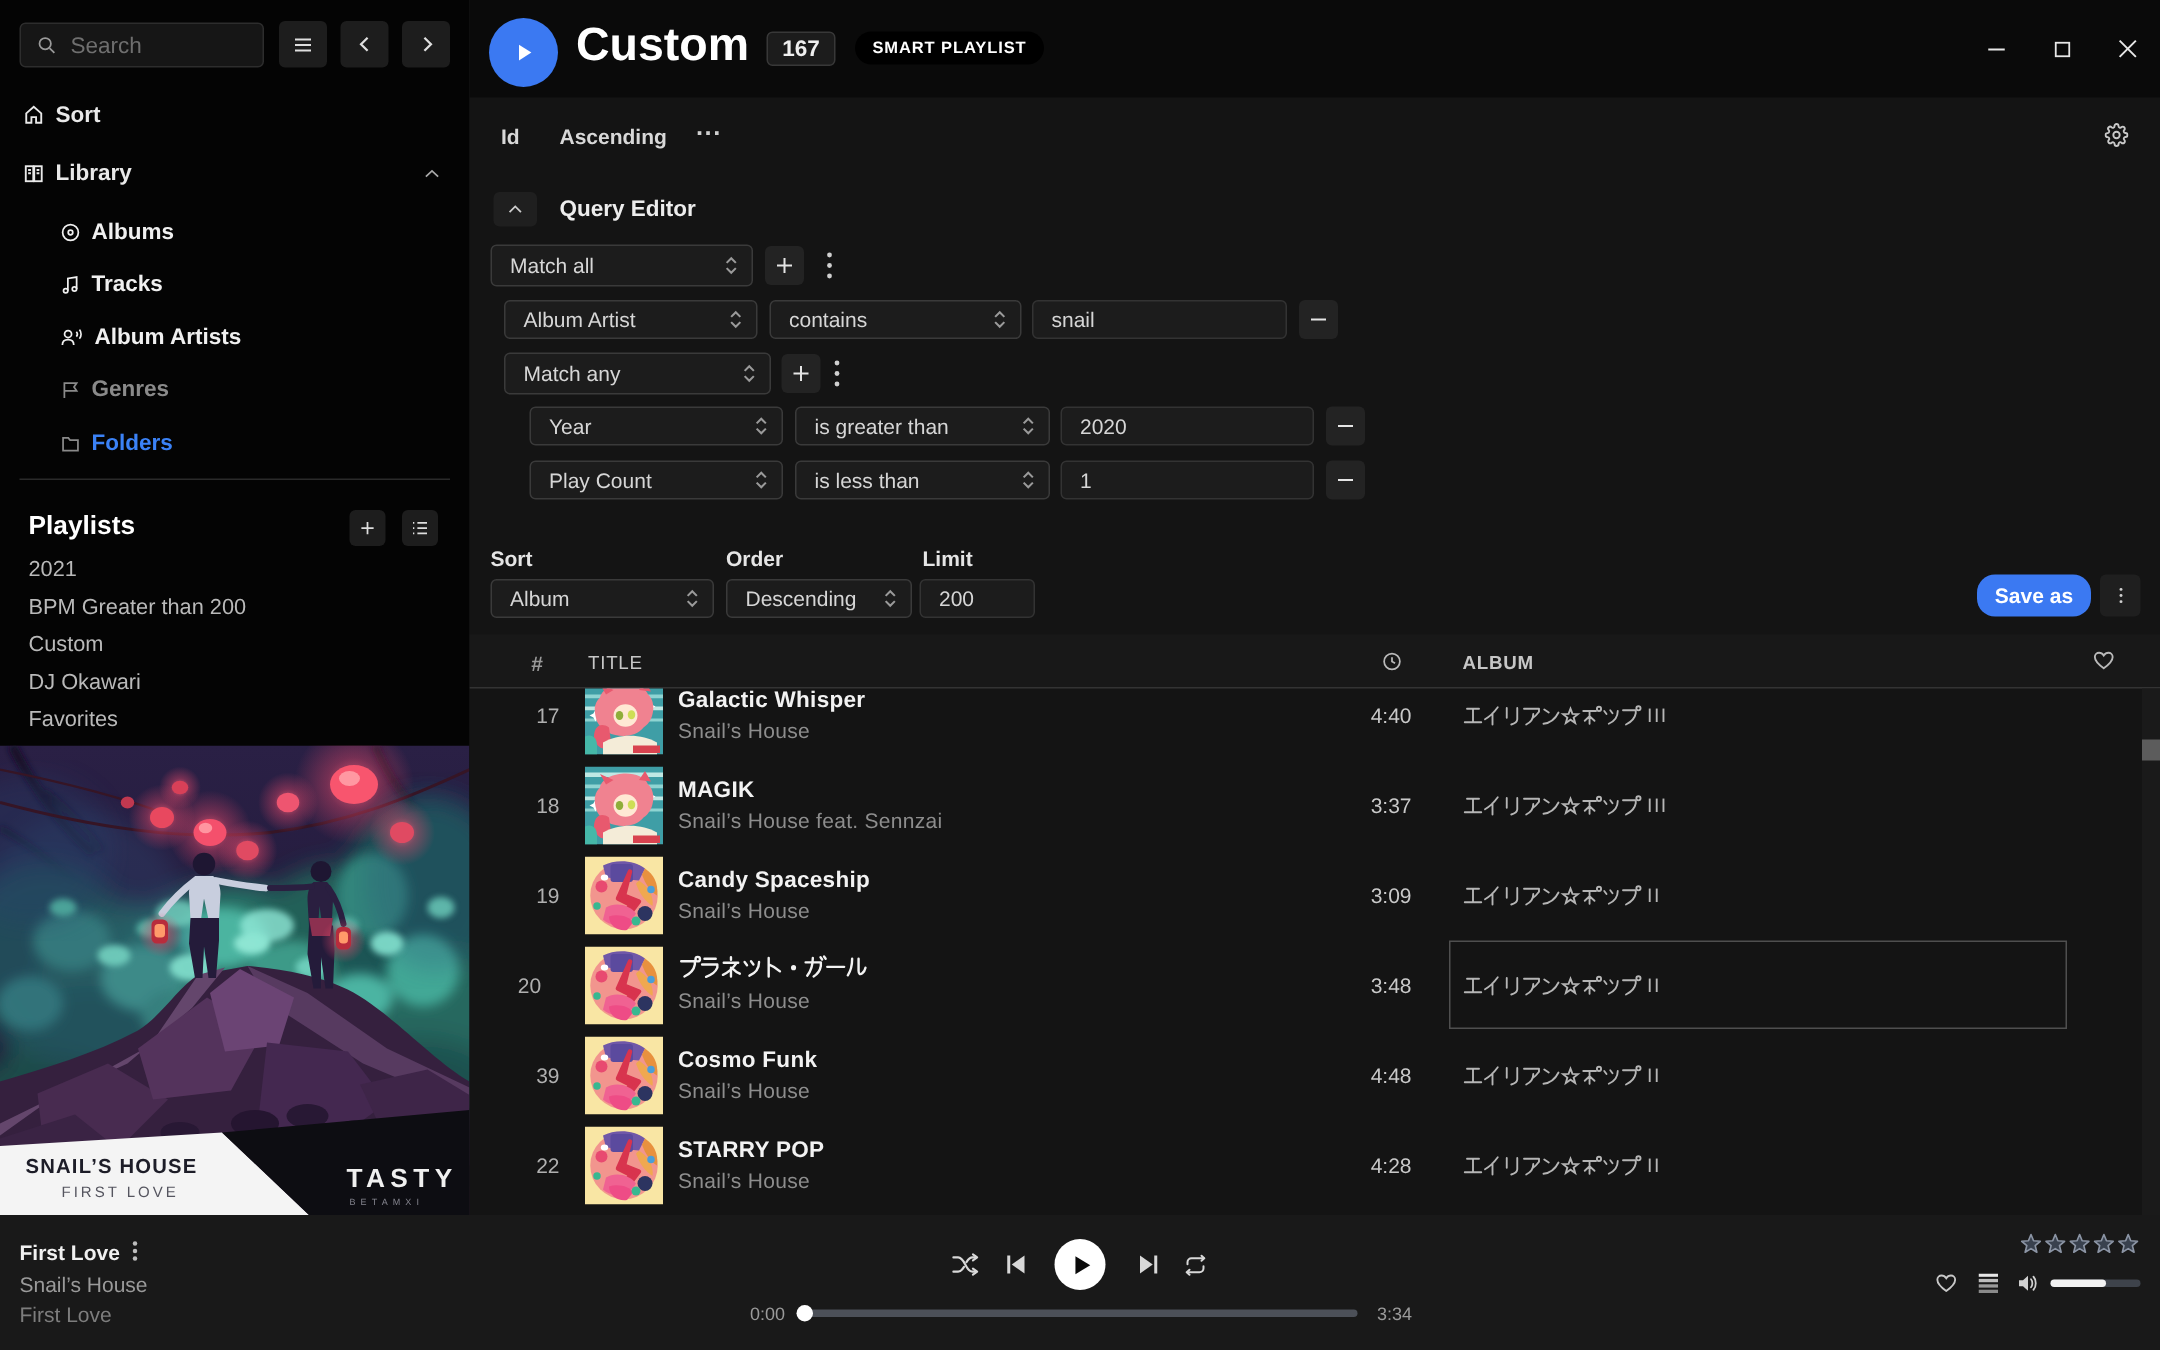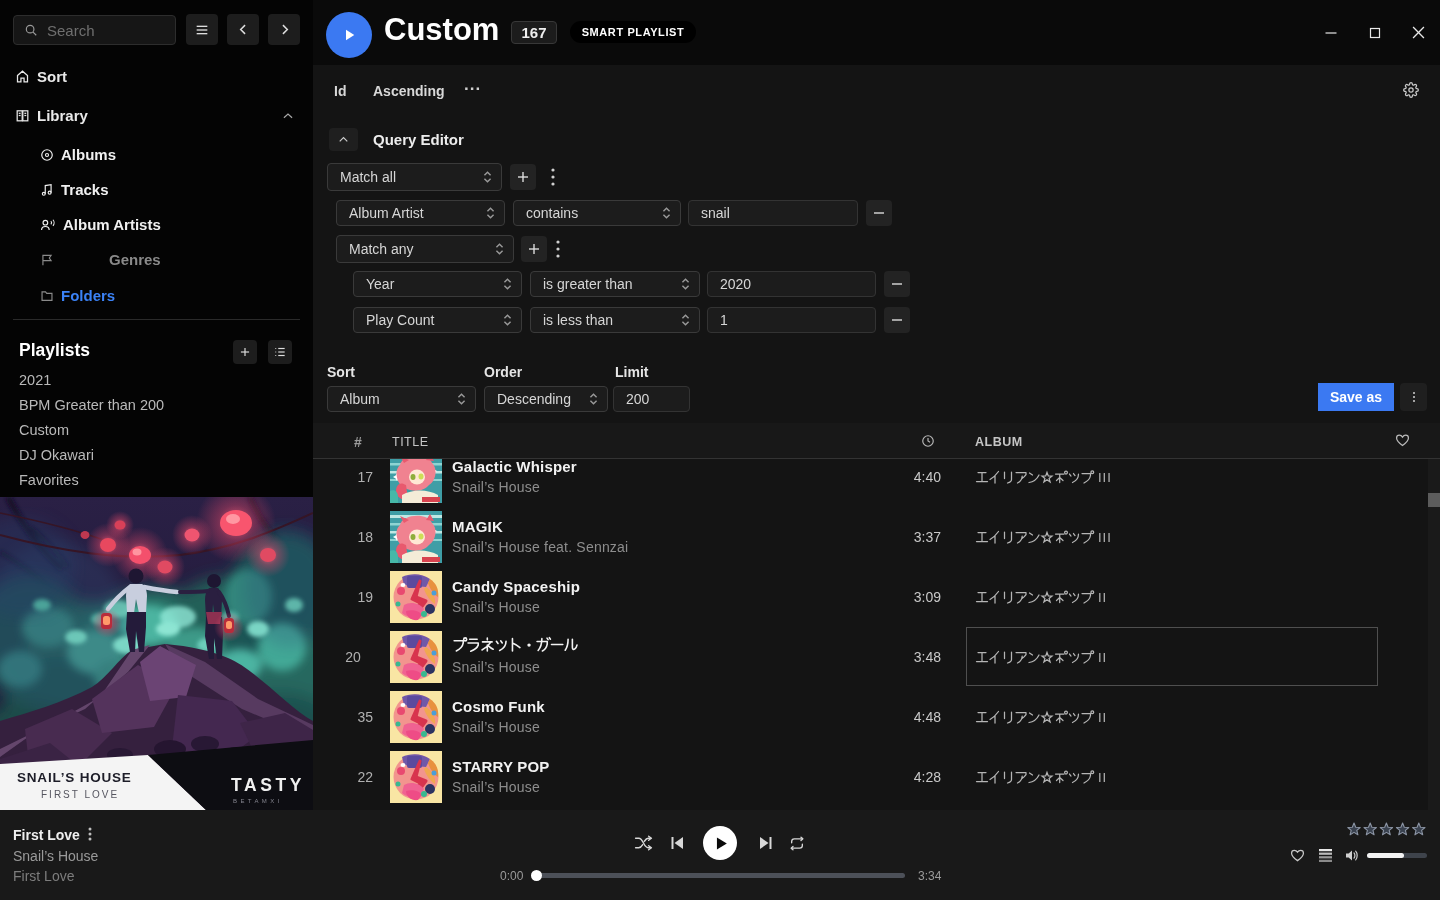--- a/index.html
+++ b/index.html
@@ -91,21 +91,21 @@
     </div>
     <div class="abs" style="left:40px;top:216px;display:flex;align-items:center;">
       <svg width="16" height="14" viewBox="0 0 27 24" fill="none" stroke="#f0f0f0" stroke-width="2">
           <circle cx="9" cy="8" r="4"></circle>
           <path d="M2.5 20.5 C2.5 16.5 5.5 14.5 9 14.5 C12.5 14.5 15.5 16.5 15.5 20.5"></path>
           <path d="M18.5 5.5 C20 7.2 20 9.3 18.5 11" stroke-width="1.9"></path>
           <path d="M22 3 C24.5 5.8 24.5 10.7 22 13.5" stroke-width="1.9"></path>
         </svg>
       <span class="navtxt" style="margin-left:7px;color:#f0f0f0;">Album Artists</span>
     </div>
-    <div class="abs" style="left:40px;top:251px;display:flex;align-items:center;gap:48px;">
+    <div class="abs" style="left:40px;top:251px;display:flex;align-items:center;">
       <svg width="14" height="14" viewBox="0 0 24 24" fill="none" stroke="#8a8a8a" stroke-width="2">
           <path d="M5 21 L5 4 L19 4 L16 8.5 L19 13 L5 13"></path>
         </svg>
       <span class="navtxt" style="margin-left:7px;color:#8a8a8a;">Genres</span>
     </div>
     <div class="abs" style="left:40px;top:287px;display:flex;align-items:center;">
       <svg width="14" height="14" viewBox="0 0 24 24" fill="none" stroke="#8a8a8a" stroke-width="2">
           <path d="M3.5 19.5 L3.5 5 L9.5 5 L11.5 7.5 L20.5 7.5 L20.5 19.5 Z"></path>
         </svg>
       <span class="navtxt" style="margin-left:7px;color:#3b82f6;">Folders</span>
@@ -420,21 +420,21 @@
             <polyline points="1.5,6 5,2.5 8.5,6"></polyline>
             <polyline points="1.5,10 5,13.5 8.5,10"></polyline>
           </svg>
       </div>
       <div class="inp" style="left:300px;top:386px;width:77px;height:26px;">200</div>
     </div>
 
     <div class="abs" style="left:14px;top:364px;color:#e5e5e5;font-size:14px;font-weight:700;">Sort</div>
     <div class="abs" style="left:171px;top:364px;color:#e5e5e5;font-size:14px;font-weight:700;">Order</div>
     <div class="abs" style="left:302px;top:364px;color:#e5e5e5;font-size:14px;font-weight:700;">Limit</div>
-    <div class="abs" style="left:1005px;top:383px;width:76px;height:28px;background:#3b79f2;border-radius:0;color:#ffffff;font-size:14px;font-weight:700;display:flex;align-items:center;justify-content:center;">Save as</div>
+    <div class="abs" style="left:1005px;top:383px;width:76px;height:28px;background:#3b79f2;border-radius:12px;color:#ffffff;font-size:14px;font-weight:700;display:flex;align-items:center;justify-content:center;">Save as</div>
     <div class="qbtn" style="left:1087px;top:383px;width:27px;height:28px;background:#1f1f1f;">
       <svg width="14" height="14" viewBox="0 0 24 24" fill="#d0d0d0">
           <circle cx="12" cy="5" r="1.7"></circle>
           <circle cx="12" cy="12" r="1.7"></circle>
           <circle cx="12" cy="19" r="1.7"></circle>
         </svg>
     </div>
 
     <svg width="0" height="0" style="position:absolute;">
       <defs>
@@ -633,21 +633,21 @@
             <use href="#kN" x="52" y="1"></use>
             <use href="#kSt" x="65" y="1"></use>
             <use href="#kHo" x="79" y="1"></use>
             <use href="#kTu" x="92" y="1"></use>
             <use href="#kFu" x="105" y="1"></use>
           <text x="123" y="12.5" font-size="13" stroke="none" letter-spacing="1">II</text>
         </svg>
       </div>
 
       <div class="abs" style="left:0;top:228px;width:1127px;height:60px;">
-        <div class="abs" style="left:20px;top:22px;width:40px;text-align:right;color:#b0b0b0;font-size:14px;">35</div>
+        <div class="abs" style="left:20px;top:22px;width:40px;text-align:right;color:#b0b0b0;font-size:14px;">39</div>
         <svg class="abs" style="left:77px;top:4px;" width="52" height="52">
             <use href="#tB"></use>
           </svg>
         <div class="abs row-title" style="left:139px;top:11px;">Cosmo Funk</div>
         <div class="abs row-artist" style="left:139px;top:32px;">Snail’s House</div>
         <div class="abs dur" style="left:560px;top:22px;width:68px;text-align:right;">4:48</div>
         <svg class="abs" style="left:662px;top:22px;" width="160" height="16" viewBox="0 0 160 16" stroke="#b5b5b5" stroke-width="1.25" stroke-linecap="round" stroke-linejoin="round" fill="#b5b5b5">
           <use href="#kE" x="0" y="1"></use>
             <use href="#kI" x="13" y="1"></use>
             <use href="#kRi" x="26" y="1"></use>

